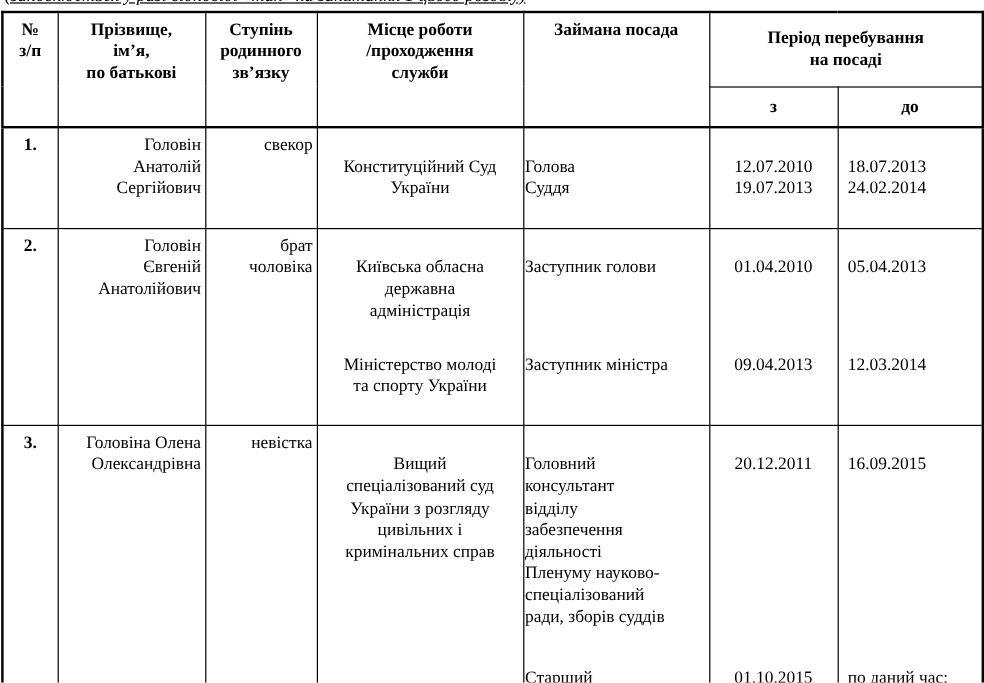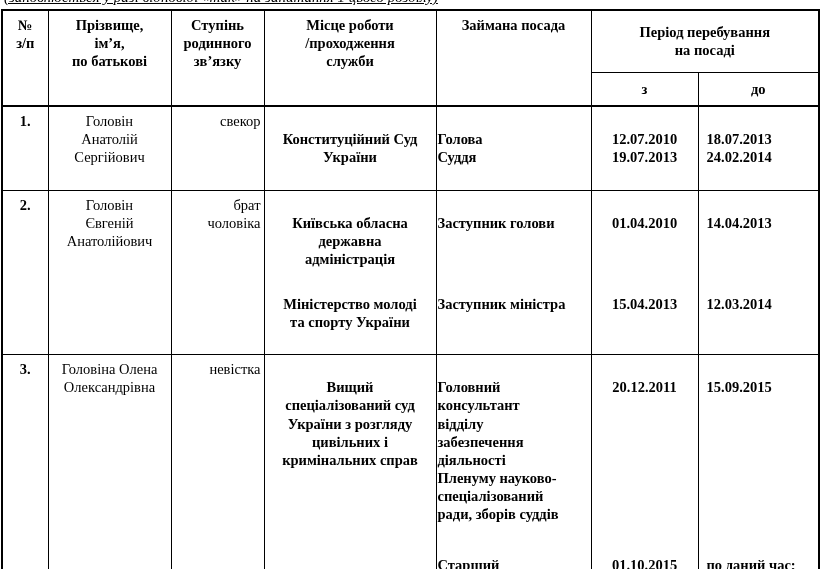--- a/index.html
+++ b/index.html
@@ -28,32 +28,32 @@
   }
   .tbl thead { border-bottom: 2px solid #000; }
   .tbl thead th { font-weight: bold; text-align: center; padding: 5px 2px; }
   tr.hdr-main { height: 62px; }
   tr.hdr-sub  { height: 34px; }
   th.period-th { vertical-align: middle; padding-top: 0; padding-bottom: 26px; }
   tr.hdr-sub th { vertical-align: middle; padding: 2px; }
 
   tbody td { padding: 5px 3px; }
   td.c-num  { text-align: center; font-weight: bold; }
-  td.c-name { text-align: center; }
+  td.c-name { text-align: right; }
   td.c-rel  { text-align: right; }
   td.c-work { text-align: center; }
   td.c-pos  { text-align: left; padding-left: 1px; padding-right: 4px; }
   td.c-from { text-align: center; }
   td.c-to   { text-align: left; padding-left: 8px; padding-right: 16px; }
 
   tr.r1 { height: 80px; }
   tr.r2 { height: 110px; }
   tr.r3 { height: 284px; }
 
-  .blk { display: block; font-weight: bold; }
+  .blk { display: block; }
   .gap-r2 { min-height: 63px; }
   .gap-r3 { min-height: 160px; }
 </style>
 </head>
 <body>
 
 <div class="page">
 
   <div class="note-clip">
     <div class="note">(заповнюється у разі відповіді «так» на запитання 1 цього розділу)</div>
@@ -130,24 +130,24 @@
 адміністрація</span>
           <span class="blk">Міністерство молоді
 та спорту України</span>
         </td>
         <td class="c-pos">
           <span class="blk gap-r2">Заступник голови</span>
           <span class="blk">Заступник міністра</span>
         </td>
         <td class="c-from">
           <span class="blk gap-r2">01.04.2010</span>
-          <span class="blk">15.04.2013</span>
+          <span class="blk">09.04.2013</span>
         </td>
         <td class="c-to">
-          <span class="blk gap-r2">14.04.2013</span>
+          <span class="blk gap-r2">05.04.2013</span>
           <span class="blk">12.03.2014</span>
         </td>
       </tr>
 
       <tr class="r3">
         <td class="c-num">3.</td>
         <td class="c-name">Головіна Олена
 Олександрівна</td>
         <td class="c-rel">невістка</td>
         <td class="c-work">
@@ -168,21 +168,21 @@
 ради, зборів суддів</span>
           <span class="blk">Старший
 консультант
 вказаного відділу</span>
         </td>
         <td class="c-from">
           <span class="blk gap-r3">20.12.2011</span>
           <span class="blk">01.10.2015</span>
         </td>
         <td class="c-to">
-          <span class="blk gap-r3">15.09.2015</span>
+          <span class="blk gap-r3">16.09.2015</span>
           <span class="blk">по даний час;
 (з 09.05.2016
 – у відпустці
 по догляду за
 дитиною)</span>
         </td>
       </tr>
 
     </tbody>
   </table>

